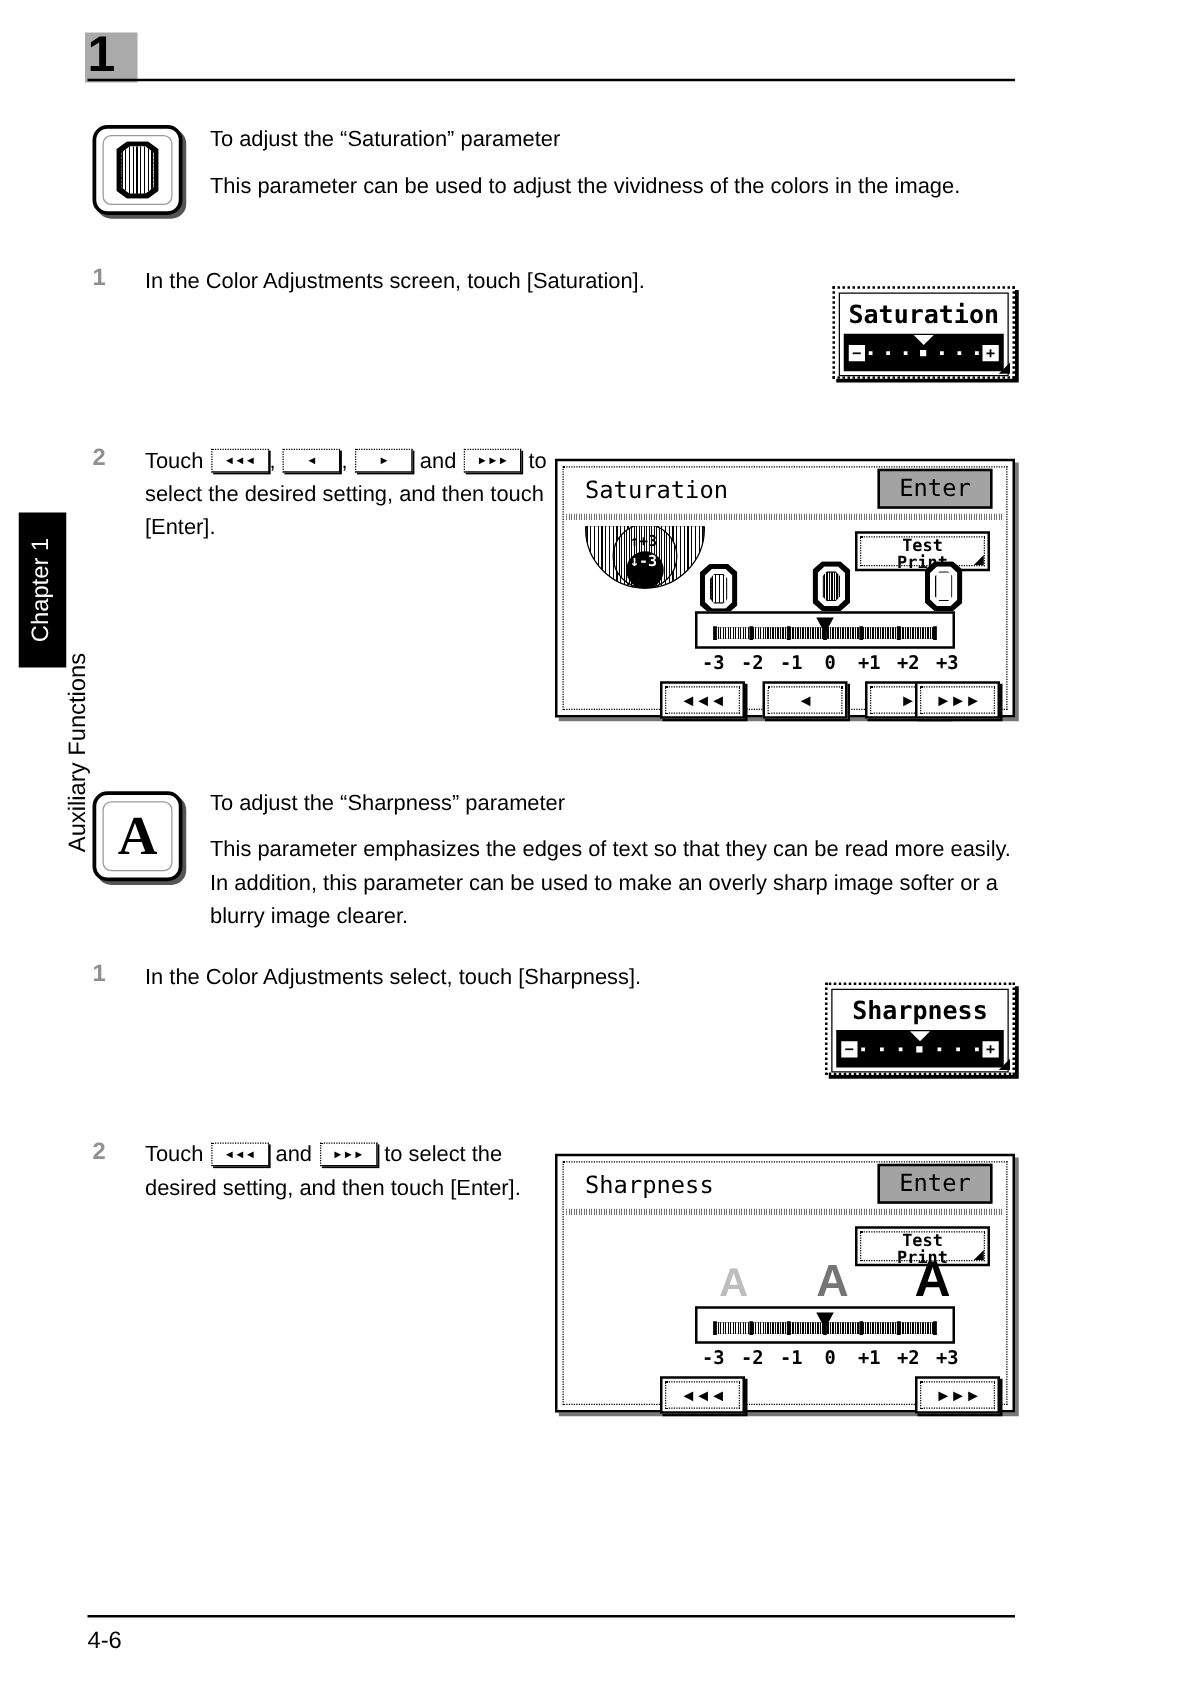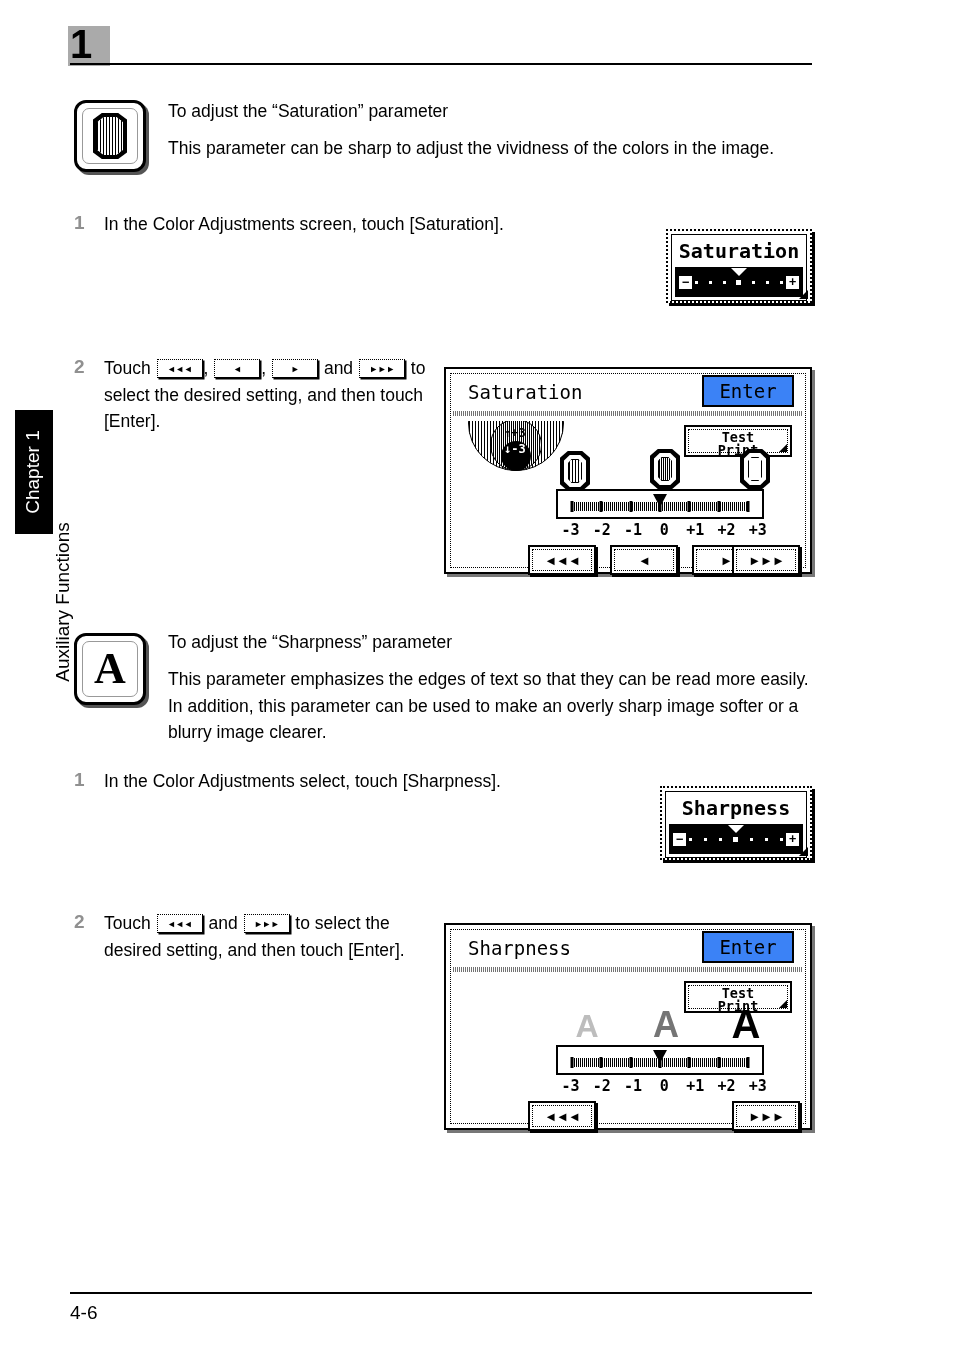--- a/index.html
+++ b/index.html
@@ -80,21 +80,21 @@
     font-size: 17.5px; line-height: 26.5px;
   }
 
   .step-num {
     position: absolute;
     font-size: 19px; font-weight: bold; color: #909090;
     line-height: 24px;
   }
   .step-text {
     position: absolute;
-    font-size: 17.5px; line-height: 26.5px;
+    font-size: 17.5px; line-height: 26.5px; margin-left: 12px;
   }
 
   
   .mini-btn {
     display: inline-block;
     width: 46px; height: 19px;
     border: 1.4px solid #000;
     border-top: 1.4px dotted #000;
     border-left: 1.4px dotted #000;
     background: #fff;
@@ -165,21 +165,21 @@
     border: 1.5px dotted #000;
   }
   .panel .ptitle {
     position: absolute; left: 22px; top: 11px;
     font-family: "DejaVu Sans Mono", monospace;
     font-size: 19px; line-height: 24px; font-weight: normal;
   }
   .enter-btn {
     position: absolute; right: 16px; top: 6px;
     width: 92px; height: 32px;
-    border: 2.5px solid #000; background: #3b82f6;
+    border: 2.5px solid #000; background: #a3a3a3;
     font-family: "DejaVu Sans Mono", monospace;
     font-size: 19px; line-height: 28px; text-align: center;
   }
   .title-rule {
     position: absolute; left: 7px; right: 7px; top: 42px; height: 5px;
     background: repeating-linear-gradient(90deg,#000 0 1px,#fff 1px 2px),
                 repeating-linear-gradient(0deg,#000 0 1px,#fff 1px 2px);
     opacity: .55;
   }
   .testprint-btn {
@@ -347,21 +347,21 @@
 <div class="param-icon" style="left:74px; top:100px;">
   <div class="inner">
     <div class="gem-badge">
       <div class="ob"></div>
         <div class="ib"></div>
     </div>
   </div>
 </div>
 
 <div class="sect-head" style="left:168px; top:99px;">To adjust the “Saturation” parameter</div>
-<div class="sect-body" style="left:168px; top:135px; width:645px;">This parameter can be sharp to adjust the vividness of the colors in the image.</div>
+<div class="sect-body" style="left:168px; top:135px; width:645px;">This parameter can be used to adjust the vividness of the colors in the image.</div>
 
 <div class="step-num" style="left:74px; top:211px;">1</div>
 <div class="step-text" style="left:104px; top:211px; width:560px;">In the Color Adjustments screen, touch [Saturation].</div>
 
 <div class="lcd-key" style="left:666px; top:229px; width:146px; height:74px;">
   <div class="kinner">
     <div class="ktitle">Saturation</div>
     <div class="kbar">
       <div class="tri"></div>
       <div class="pm minus">−</div>

